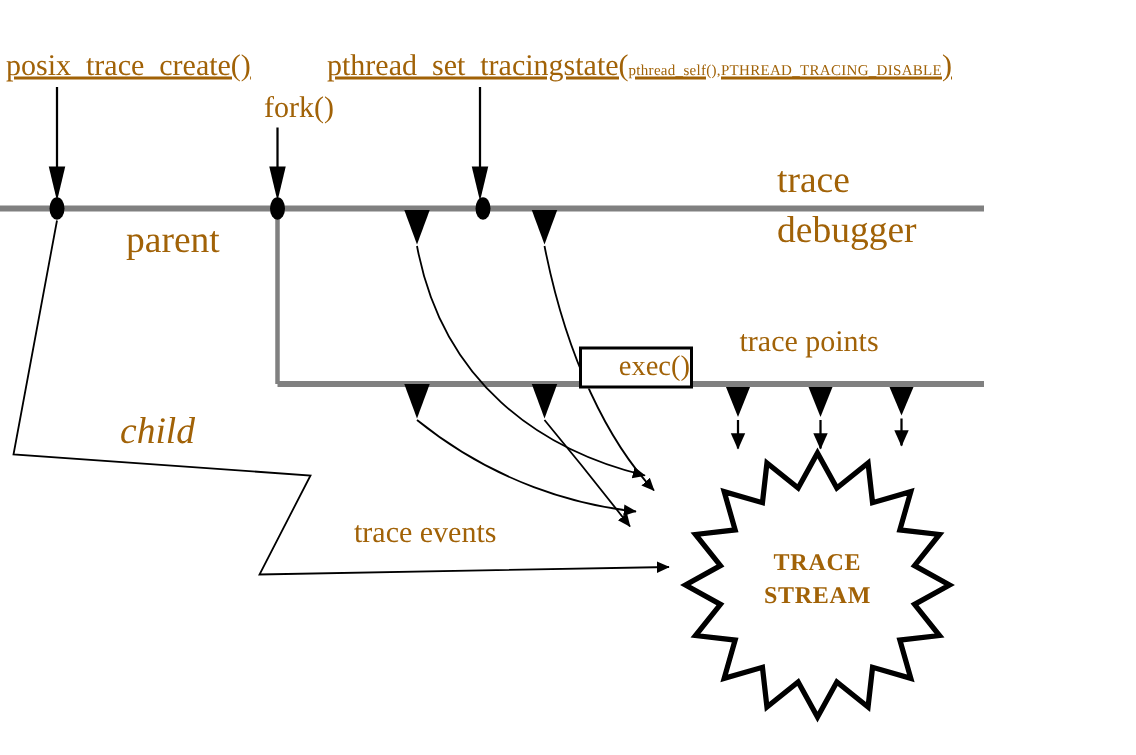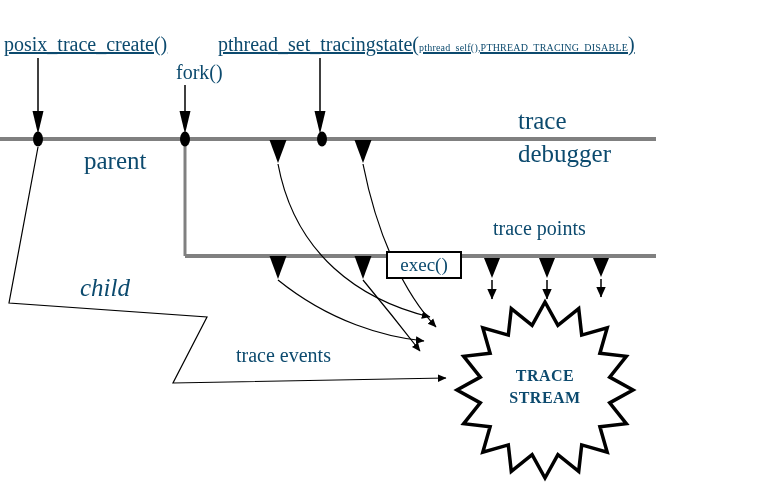--- a/index.html
+++ b/index.html
@@ -3,35 +3,35 @@
 <meta charset="utf-8">
 <style>
   html, body { margin: 0; padding: 0; background: #ffffff; }
   .stage {
     position: relative;
     width: 757px;
     height: 503px;
     background: #ffffff;
     overflow: hidden;
     font-family: "Liberation Serif", serif;
-    color: #0c4a6e;
+    color: #a16207;
   }
   .stage svg { position: absolute; left: 0; top: 0; }
   .lbl { position: absolute; white-space: nowrap; line-height: 1.15; }
   .fn  { font-size: 20px; }
   .big { font-size: 25px; }
   .underline { text-decoration: underline; }
   .small { font-size: 10px; letter-spacing: 0.2px; }
   .exec-box {
     position: absolute;
-    left: 386px; top: 251px;
+    left: 386px; top: 231px;
     width: 76px; height: 28px;
     border: 2px solid #000;
     background: #fff;
-    text-align: center;
+    text-align: right;
     font-size: 19px;
     line-height: 23px;
     box-sizing: border-box;
   }
   .stream-label {
     position: absolute;
     left: 457px; top: 365px;
     width: 176px;
     text-align: center;
     font-weight: bold;

